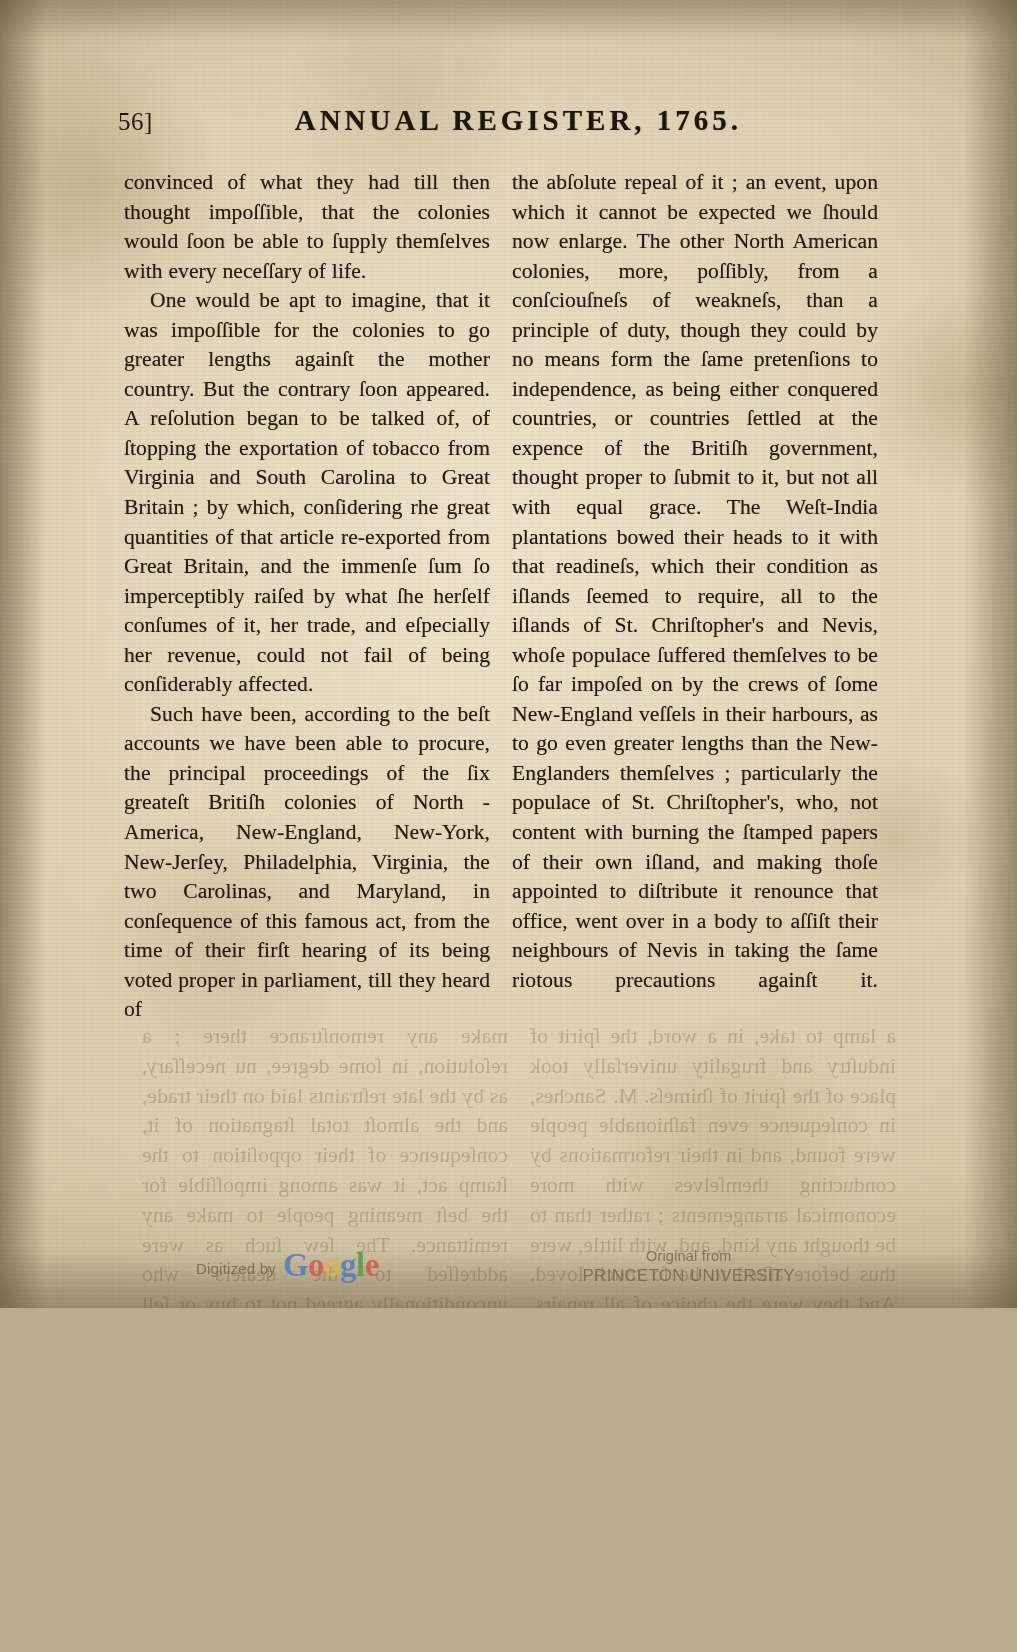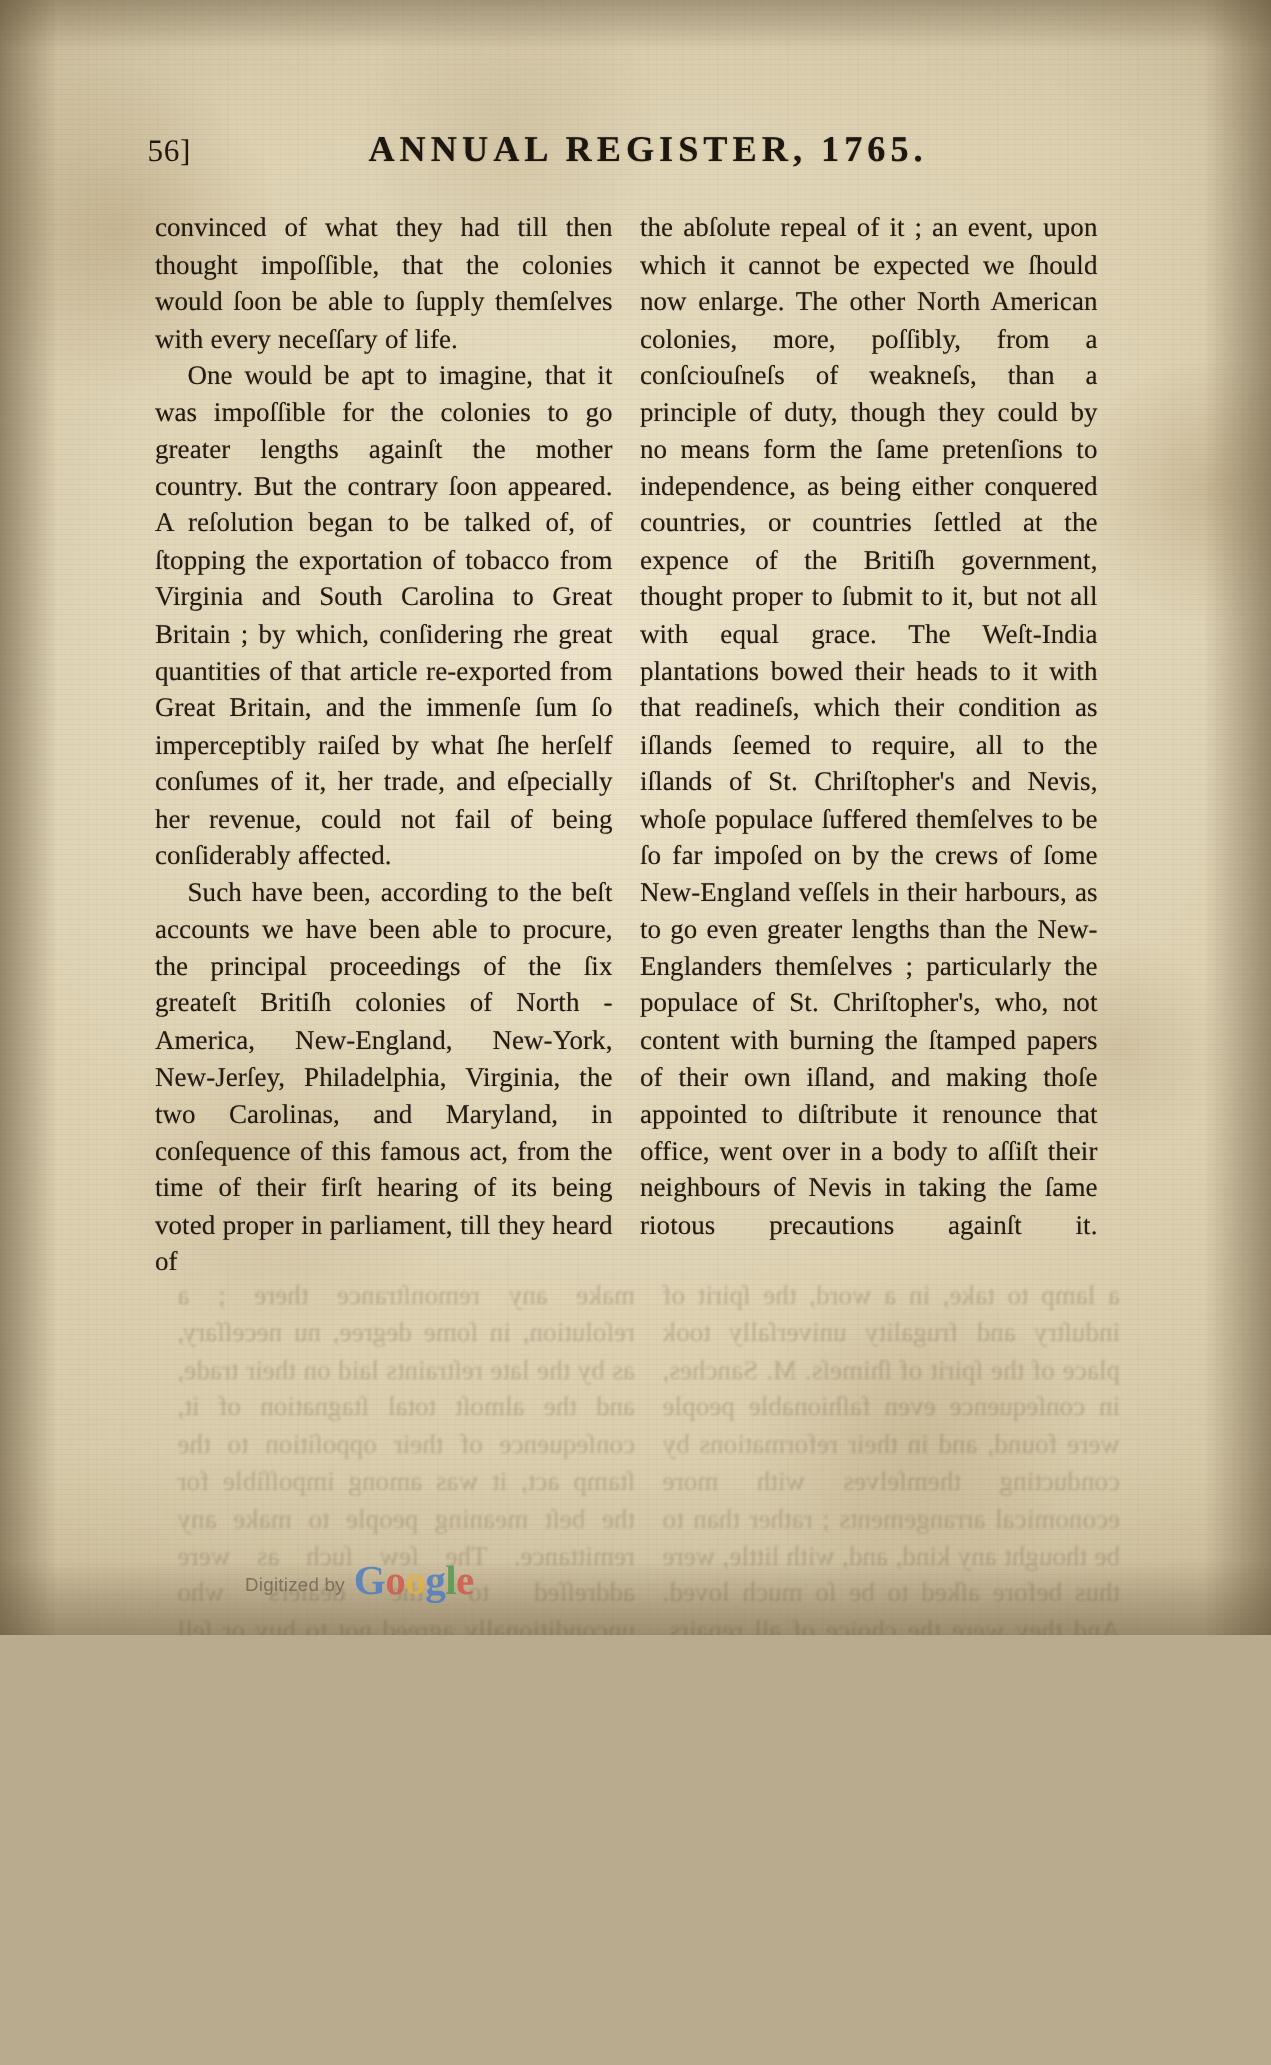--- a/index.html
+++ b/index.html
@@ -244,14 +244,18 @@
   <div class="edge-l"></div>
   <div class="edge-r"></div>
   <div class="edge-t"></div>
   <div class="edge-b"></div>
 
   <div class="footer-left">
     <span class="dig-by">Digitized by</span>
     <span class="google"><span class="g1">G</span><span class="o1">o</span><span class="o2">o</span><span class="g2">g</span><span class="l">l</span><span class="e">e</span></span>
   </div>
 
+  <div class="footer-right">
+    <div class="orig-from">Original from</div>
+    <div class="orig-inst">PRINCETON UNIVERSITY</div>
+  </div>
 
 </div>
 
 </body></html>

